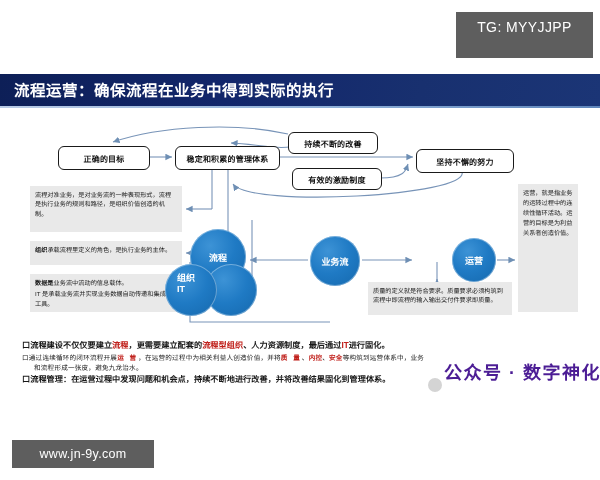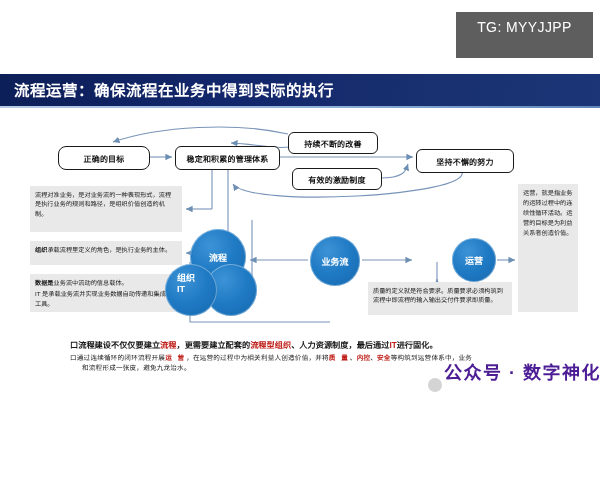--- a/index.html
+++ b/index.html
@@ -45,21 +45,21 @@
 
   
   .dbox{
     position:absolute;
     border:1.4px solid #1a1a1a;border-radius:6px;background:#ffffff;
     color:#111111;font-weight:bold;
     display:flex;align-items:center;justify-content:center;
     text-align:center;white-space:nowrap;
     font-size:8px;letter-spacing:.2px;
   }
-  #box-correct-goal{left:58px;top:34px;width:90px;height:22px;border-radius:8px;}
+  #box-correct-goal{left:58px;top:34px;width:90px;height:22px;}
   #box-mgmt-system{left:175px;top:34px;width:103px;height:22px;}
   #box-improvement{left:288px;top:20px;width:88px;height:20px;}
   #box-incentive{left:292px;top:56px;width:88px;height:20px;}
   #box-persist{left:416px;top:37px;width:96px;height:22px;}
 
   
   .note{
     position:absolute;background:#e9e9e9;color:#1b1b1b;
     font-size:6.2px;line-height:1.52;padding:4px 5px;
     box-sizing:border-box;
@@ -89,21 +89,21 @@
   #circle-org .clabel span{display:block;}
   #circle-business{left:310px;top:124px;width:50px;height:50px;}
   #circle-quality{left:415px;top:126px;width:44px;height:44px;}
   #circle-operation{left:452px;top:126px;width:44px;height:44px;}
 
   
   #bottom-text{
     position:absolute;left:22px;top:340px;width:560px;
     font-size:8.2px;color:#181818;line-height:1.45;
   }
-  #bottom-text .pline{white-space:nowrap;margin-bottom:1px;font-weight:bold;margin-left:48px;}
+  #bottom-text .pline{white-space:nowrap;margin-bottom:1px;font-weight:bold;}
   #bottom-text .pline.small{font-size:6.6px;font-weight:normal;letter-spacing:.2px;}
   #bottom-text .pline.small.indent{padding-left:12px;}
   .hl{color:#c0201b;font-weight:bold;}
   .hl-spaced{color:#c0201b;font-weight:bold;letter-spacing:2px;}
 
   
   #watermark{
     position:absolute;left:444px;top:358px;
     font-size:18px;color:#4c1d95;font-weight:bold;
     letter-spacing:1.5px;white-space:nowrap;
@@ -216,19 +216,21 @@
     </div>
   </div>
 
   <div id="bottom-text">
     <div class="pline"><span>口流程建设不仅仅要建立</span><span class="hl">流程</span><span>，更需要建立配套的</span><span class="hl">流程型组织</span><span>、人力资源制度，最后通过</span><span class="hl">IT</span><span>进行固化。</span></div>
 
     <div class="pline small"><span>口通过连续循环的闭环流程开展</span><span class="hl-spaced">运 营</span><span>，在运营的过程中为相关利益人创造价值，并将</span><span class="hl-spaced">质 量</span><span>、</span><span class="hl">内控</span><span>、</span><span class="hl">安全</span><span>等构筑到运营体系中，业务</span></div>
 
     <div class="pline small indent">和流程形成一张皮，避免九龙治水。</div>
 
+    <div class="pline">口流程管理：在运营过程中发现问题和机会点，持续不断地进行改善，并将改善结果固化到管理体系。</div>
   </div>
 
   <div id="watermark-mark"></div>
   <div id="watermark">公众号 · 数字神化</div>
 
+  <div id="url-badge">www.jn-9y.com</div>
 
 </div>
 
 </body></html>

